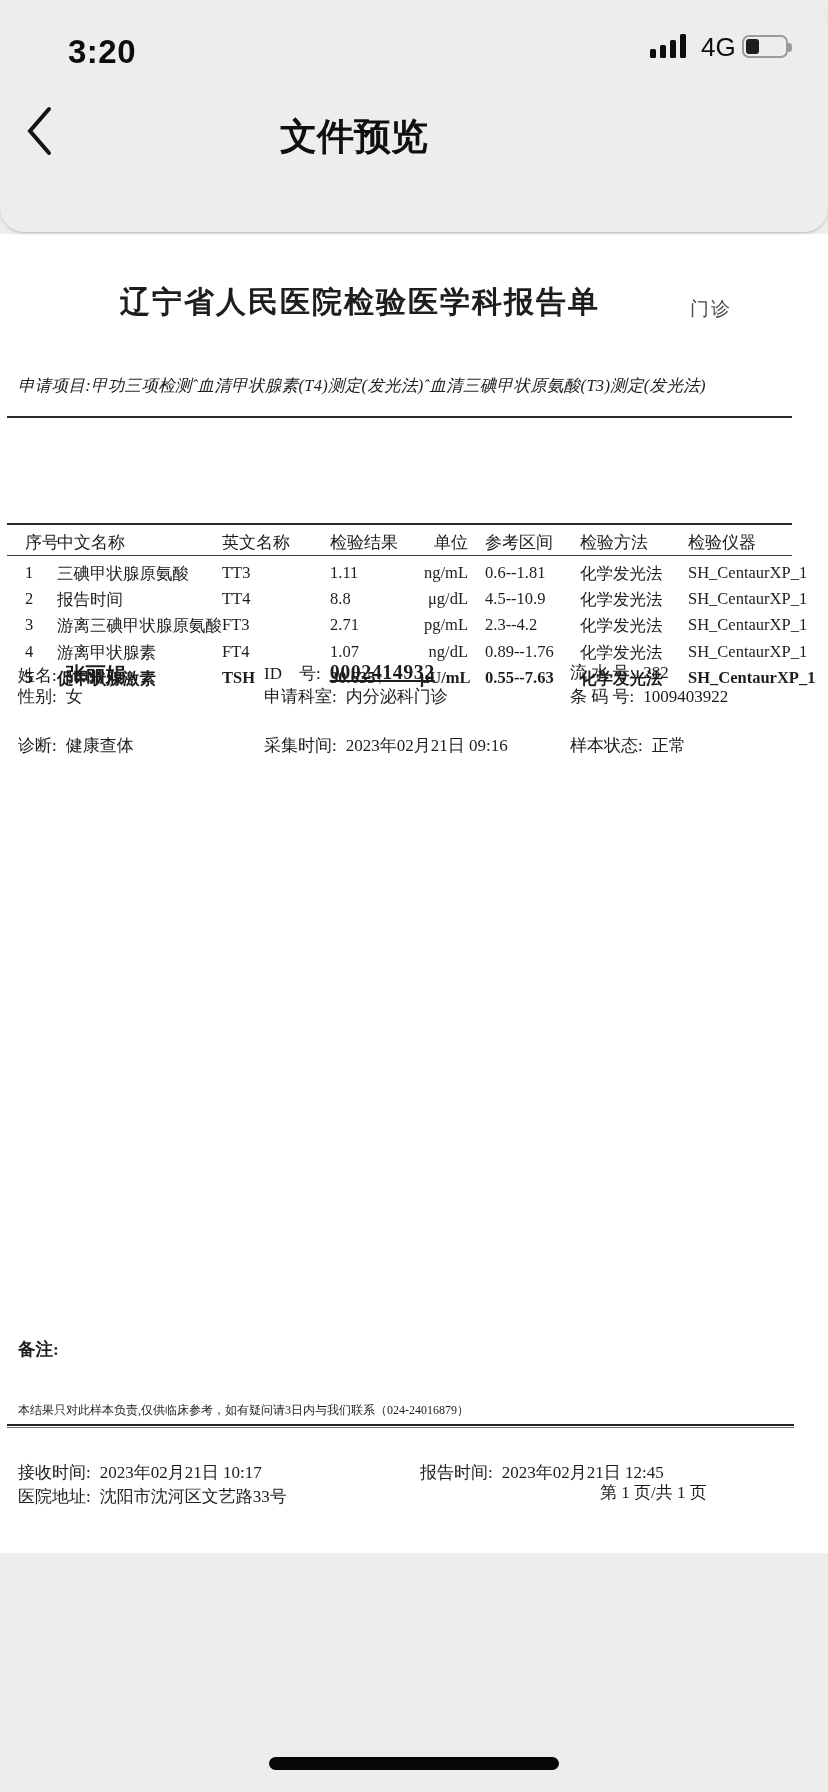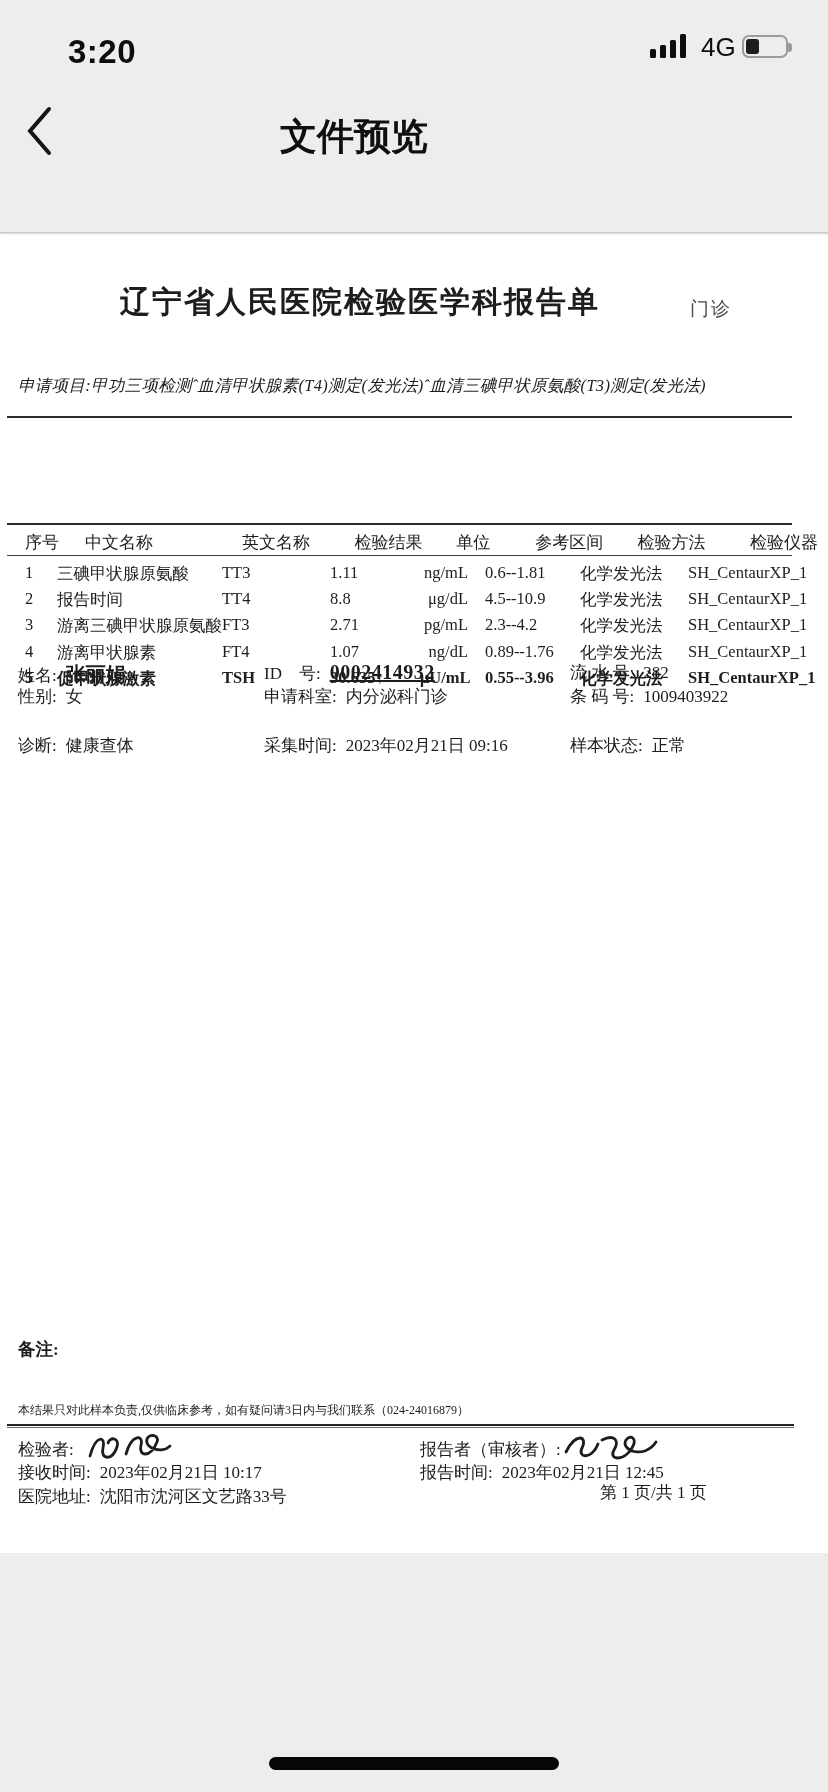--- a/index.html
+++ b/index.html
@@ -1,21 +1,21 @@
 <!DOCTYPE html>
 <html><head>
 <meta charset="utf-8">
 <style>
   * { margin:0; padding:0; box-sizing:border-box; }
   html,body { width:828px; height:1792px; }
   body { font-family:"Liberation Sans", sans-serif; background:#ededed; position:relative; overflow:hidden; color:#161616; }
 
   
   .chrome-top { position:absolute; top:0; left:0; width:828px; height:233px; background:#ededed;
-                border-bottom:1px solid #c9c9c9; box-shadow:0 1px 3px rgba(0,0,0,0.10); z-index:3; }
+                border-bottom:1px solid #c9c9c9; box-shadow:0 1px 3px rgba(0,0,0,0.10); z-index:3;border-radius:24px; }
   .clock { position:absolute; left:68px; top:33px; font-size:33px; font-weight:700; letter-spacing:0.5px; color:#0d0d0d; }
   .sig-bars { position:absolute; left:650px; top:34px; width:42px; height:24px; }
   .sig-bars i { position:absolute; bottom:0; width:6px; background:#0d0d0d; border-radius:1.5px; }
   .sig-bars i:nth-child(1){ left:0;  height:9px; }
   .sig-bars i:nth-child(2){ left:10px; height:13px; }
   .sig-bars i:nth-child(3){ left:20px; height:18px; }
   .sig-bars i:nth-child(4){ left:30px; height:24px; }
   .net { position:absolute; left:701px; top:32px; font-size:26px; color:#0d0d0d; }
   .battery { position:absolute; left:742px; top:35px; width:46px; height:23px; border:2px solid #9b9b9b; border-radius:7px; background:transparent; }
   .battery .fill { position:absolute; left:2px; top:2px; width:13px; height:15px; background:#1d1d1d; border-radius:3px; }
@@ -36,21 +36,21 @@
   .rule-3 { top:321px; height:1px; background:#3d3d3d; }
 
   .p-row { position:absolute; left:18px; width:792px; height:24px; font-size:17px; white-space:nowrap; }
   .p-cell { position:absolute; top:0; }
   .p-c0 { left:0; } .p-c1 { left:246px; } .p-c2 { left:552px; }
   .lbl { margin-right:9px; }
   .v-strong { font-weight:700; font-size:20px; }
   .v-id { font-weight:700; font-size:20px; letter-spacing:0.5px;text-decoration:underline; }
 
   .t-row { position:absolute; left:18px; width:800px; display:flex; font-size:16.5px; white-space:nowrap; }
-  .t-head { font-size:17px;gap:28px; }
+  .t-head { font-size:17px; }
   .c-seq   { width:39px; padding-left:7px; }
   .c-name  { width:165px; }
   .c-en    { width:108px; }
   .c-res   { width:90px; }
   .c-unit  { width:48px; text-align:right; }
   .c-range { width:112px; padding-left:17px; }
   .c-meth  { width:108px; }
   .c-inst  { flex:1; }
   .abnormal { font-weight:700; }
 
@@ -178,39 +178,29 @@
     <span class="c-range">0.89--1.76</span>
     <span class="c-meth">化学发光法</span>
     <span class="c-inst">SH_CentaurXP_1</span>
   </div>
   <div class="t-row abnormal" style="top:434px">
     <span class="c-seq">5</span>
     <span class="c-name">促甲状腺激素</span>
     <span class="c-en">TSH</span>
     <span class="c-res"><span>30.635</span><span>↑</span></span>
     <span class="c-unit">μU/mL</span>
-    <span class="c-range">0.55--3.96</span>
+    <span class="c-range">0.55--7.63</span>
     <span class="c-meth">化学发光法</span>
     <span class="c-inst">SH_CentaurXP_1</span>
   </div>
 
   <div class="remark">备注:</div>
   <div class="disclaimer">本结果只对此样本负责,仅供临床参考，如有疑问请3日内与我们联系（024-24016879）</div>
   <div class="rule-double"></div>
 
-  <div class="sign-row">
-    <span class="sign-left-label">检验者:</span>
-    <svg class="sig-svg sig-1" viewBox="0 0 95 46">
-      <path d="M10 30 C16 8, 26 10, 23 22 C20 33, 32 36, 37 21 C40 12, 30 10, 28 17 M46 28 C52 7, 64 9, 61 19 C58 30, 70 33, 77 16 C80 9, 69 7, 67 13 C64 22, 82 28, 90 20" fill="none" stroke="#1c1c1c" stroke-width="2.8" stroke-linecap="round"></path>
-    </svg>
-    <span class="sign-right-label">报告者（审核者）:</span>
-    <svg class="sig-svg sig-2" viewBox="0 0 105 48">
-      <path d="M8 26 C18 6, 30 10, 24 22 C19 32, 34 34, 40 18 M44 14 C56 8, 62 14, 56 24 C50 34, 66 36, 74 22 C80 12, 72 8, 68 14 C62 24, 86 34, 98 16" fill="none" stroke="#1c1c1c" stroke-width="2.8" stroke-linecap="round"></path>
-    </svg>
-  </div>
 
   <div class="time-row">
     <span class="time-left"><span class="lbl">接收时间:</span><span>2023年02月21日 10:17</span></span>
     <span class="time-right"><span class="lbl">报告时间:</span><span>2023年02月21日 12:45</span></span>
   </div>
 
   <div class="addr-row">
     <span class="addr-left"><span class="lbl">医院地址:</span><span>沈阳市沈河区文艺路33号</span></span>
     <span class="page-ind">第 1 页/共 1 页</span>
   </div>

